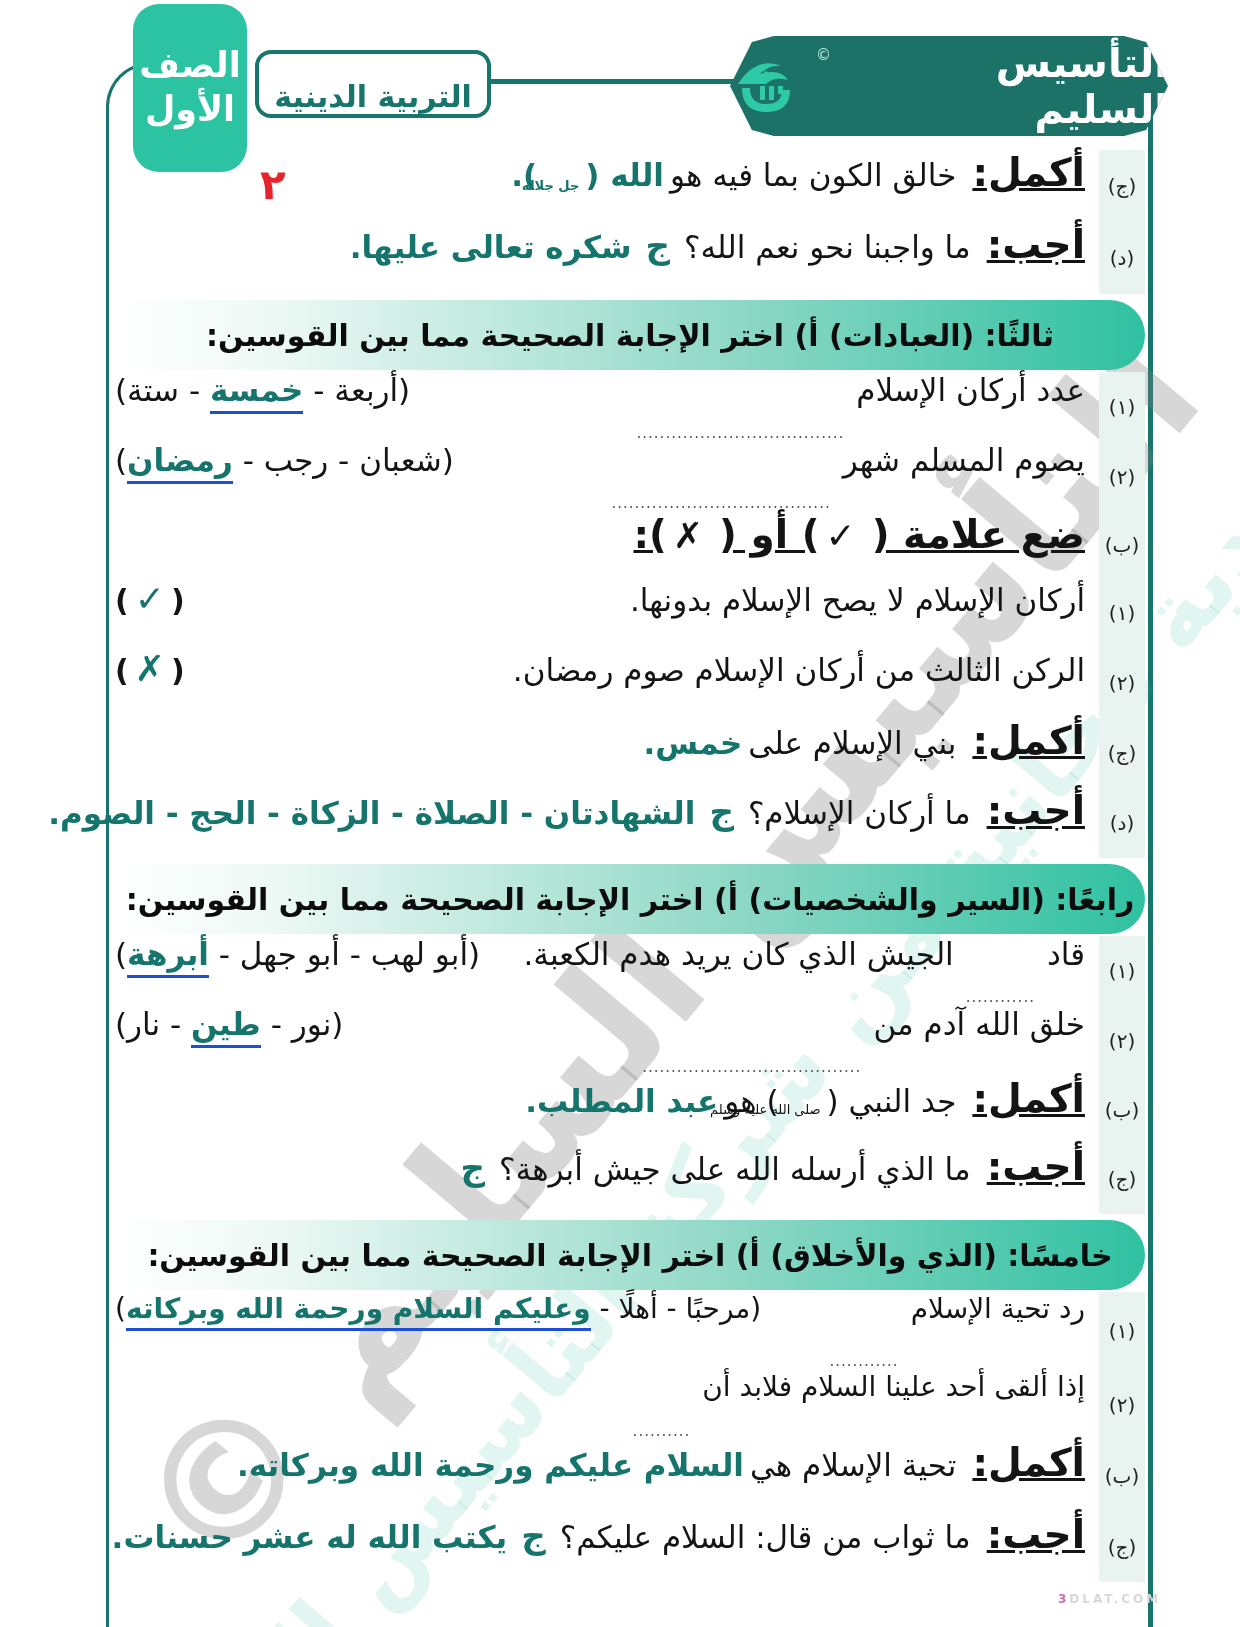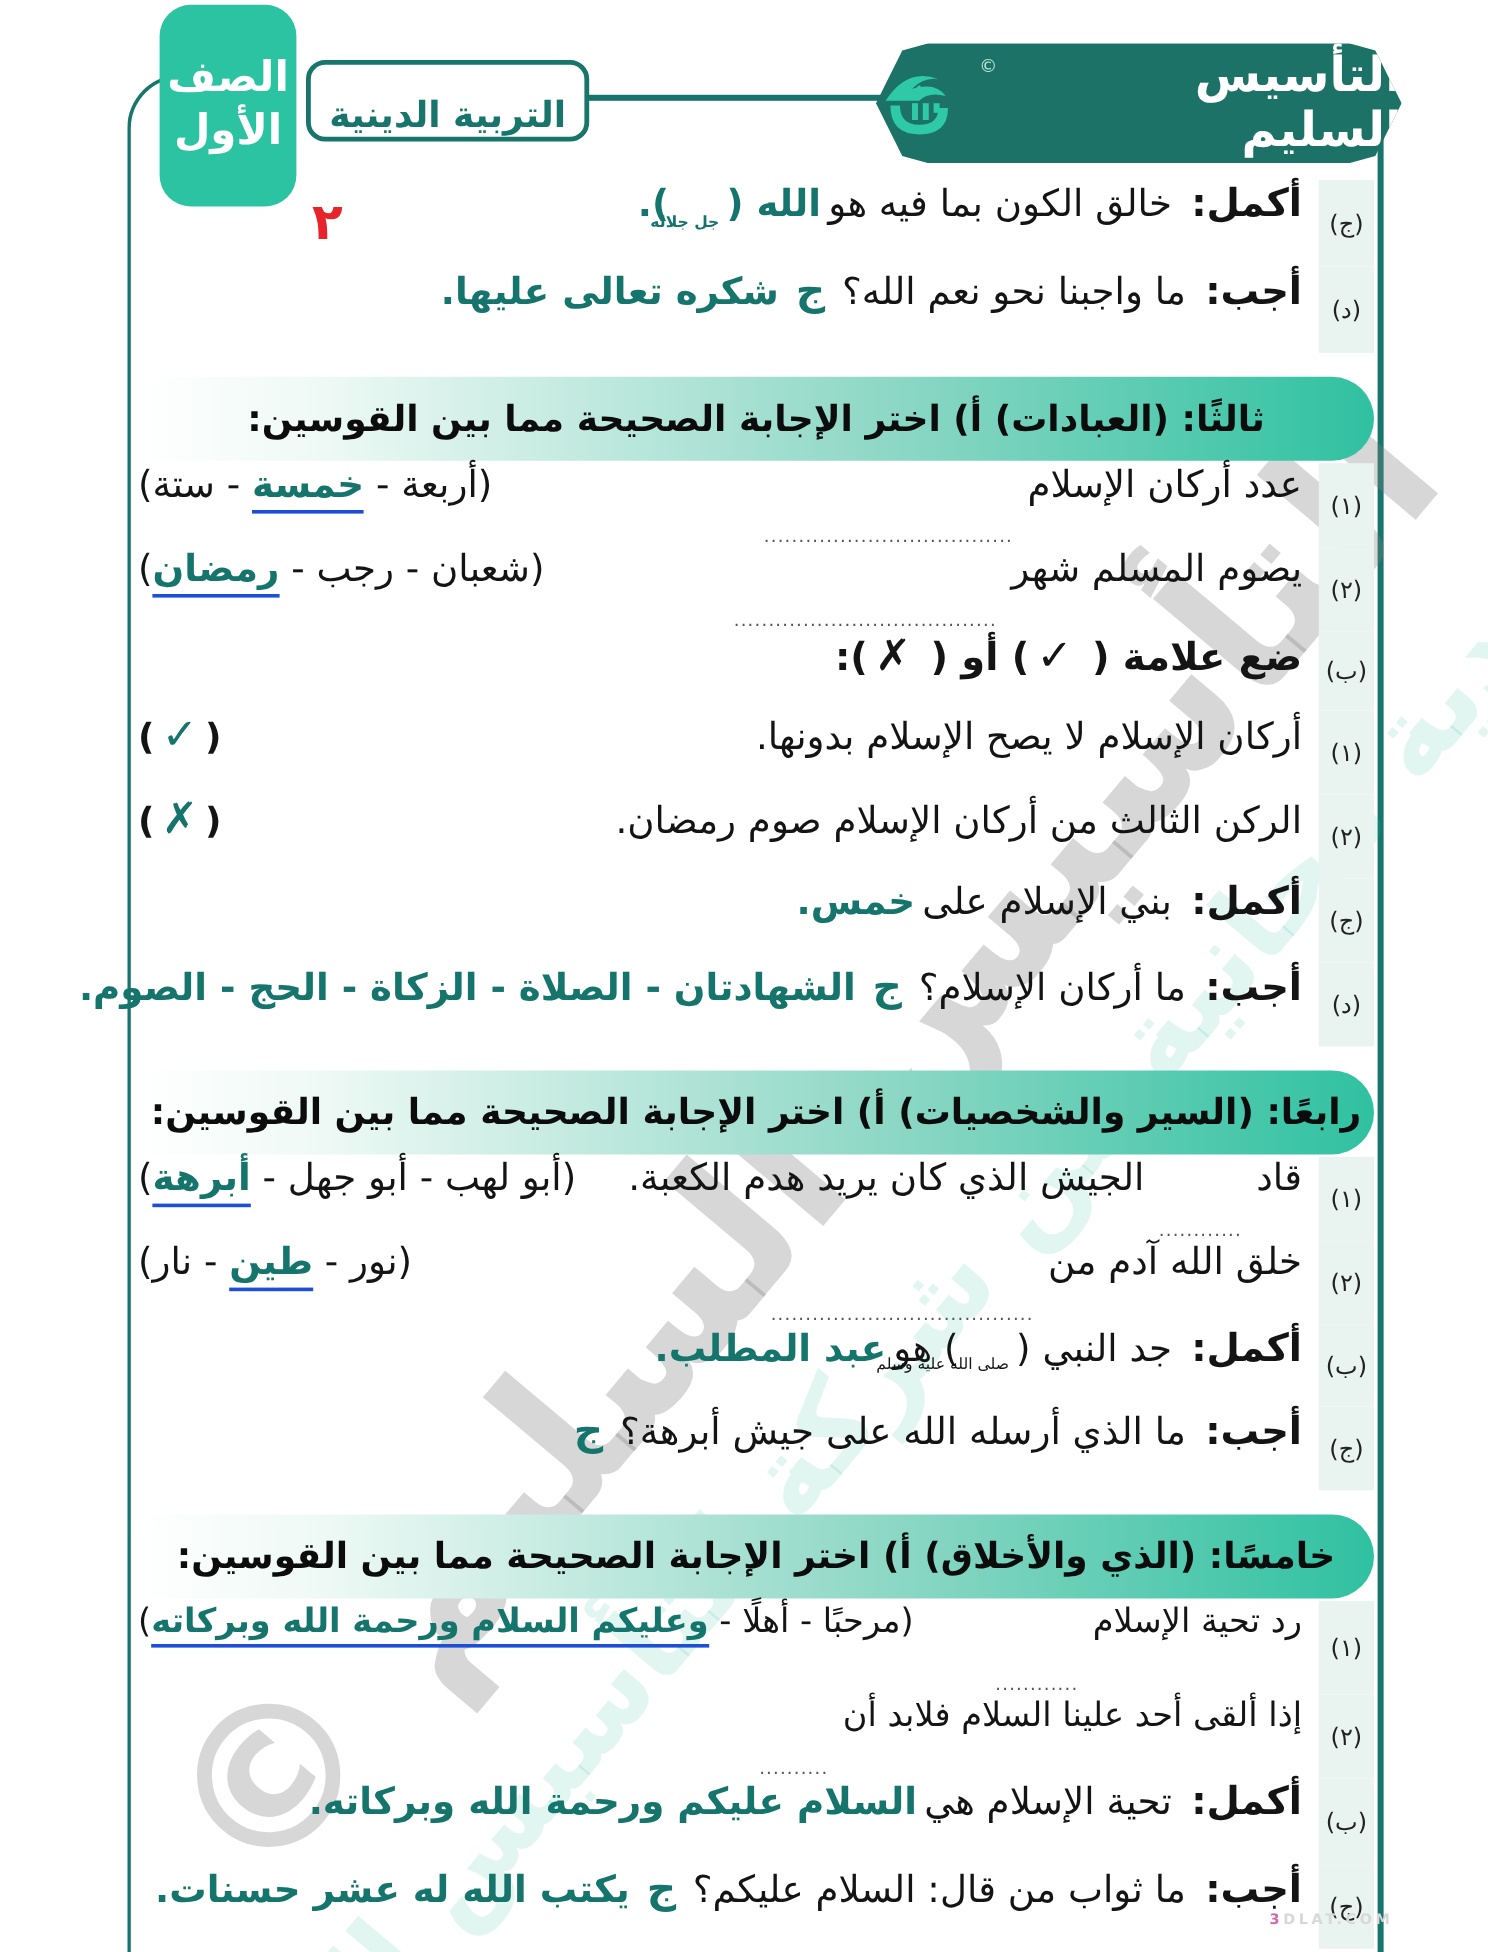--- a/index.html
+++ b/index.html
@@ -25,34 +25,34 @@
   .brand-text{color:#fff;font-weight:bold;font-size:40px;margin-left:43px;}
   .brand-copy{color:#bfeede;font-size:15px;align-self:flex-start;margin-top:10px;}
 
   
   .content{position:absolute;top:150px;right:95px;left:115px;z-index:3;}
   .row{display:flex;align-items:stretch;}
   .lbl{flex:0 0 46px;background:#e9f4f0;display:flex;align-items:center;justify-content:center;
        font-size:20px;color:#222;}
   .body{flex:1;display:flex;align-items:baseline;padding-right:14px;font-size:31px;gap:6px;}
   .body>span{unicode-bidi:isolate;white-space:nowrap;}
-  .kw{font-weight:bold;font-size:32px;margin-left:10px;}
+  .kw{font-weight:bold;font-size:39px;margin-left:10px;text-decoration:underline;}
   .ans{color:#15756c;font-weight:bold;}
   .u{border-bottom:3px solid #1d4ed8;padding-bottom:3px;}
   .mrk{color:#15756c;font-weight:bold;font-size:34px;margin:0 8px;}
   .dots{color:#555;font-size:15px;letter-spacing:1px;align-self:flex-end;margin:0 6px;}
   .q{flex:0 1 auto;}
   .spacer{flex:1;}
   .choices{white-space:nowrap;}
   .paren{font-weight:bold;font-size:30px;}
   .mark{font-weight:bold;font-size:36px;}
   .mark.teal{color:#15756c;}
   .hon{display:inline-block;font-size:13px;width:36px;line-height:1.05;text-align:center;
        align-self:center;white-space:normal;}
-  .secbar{height:70px;border-radius:0 35px 35px 0;margin:20px 0 2px 0;
+  .secbar{height:70px;border-radius:0 35px 35px 0;margin:6px 0 2px 0;
           background:linear-gradient(to left,#2fc1a1 0%,#8fd8c6 40%,#eef9f5 85%,#ffffff 100%);
           display:flex;align-items:center;justify-content:center;font-weight:bold;font-size:30px;color:#0c0c0c;}
   .h72{min-height:72px}.h70{min-height:70px}.h68{min-height:68px}.h66{min-height:66px}
   .h78{min-height:78px}
   .tight .body{font-size:28px;}
 
   
   .page-num{position:absolute;left:260px;top:160px;color:#e8242b;font-weight:bold;font-size:42px;z-index:6;}
   .wm-big{position:absolute;top:850px;left:-85px;width:1520px;transform:rotate(-50deg);
           font-size:165px;font-weight:bold;color:rgba(130,130,130,0.32);text-align:center;

